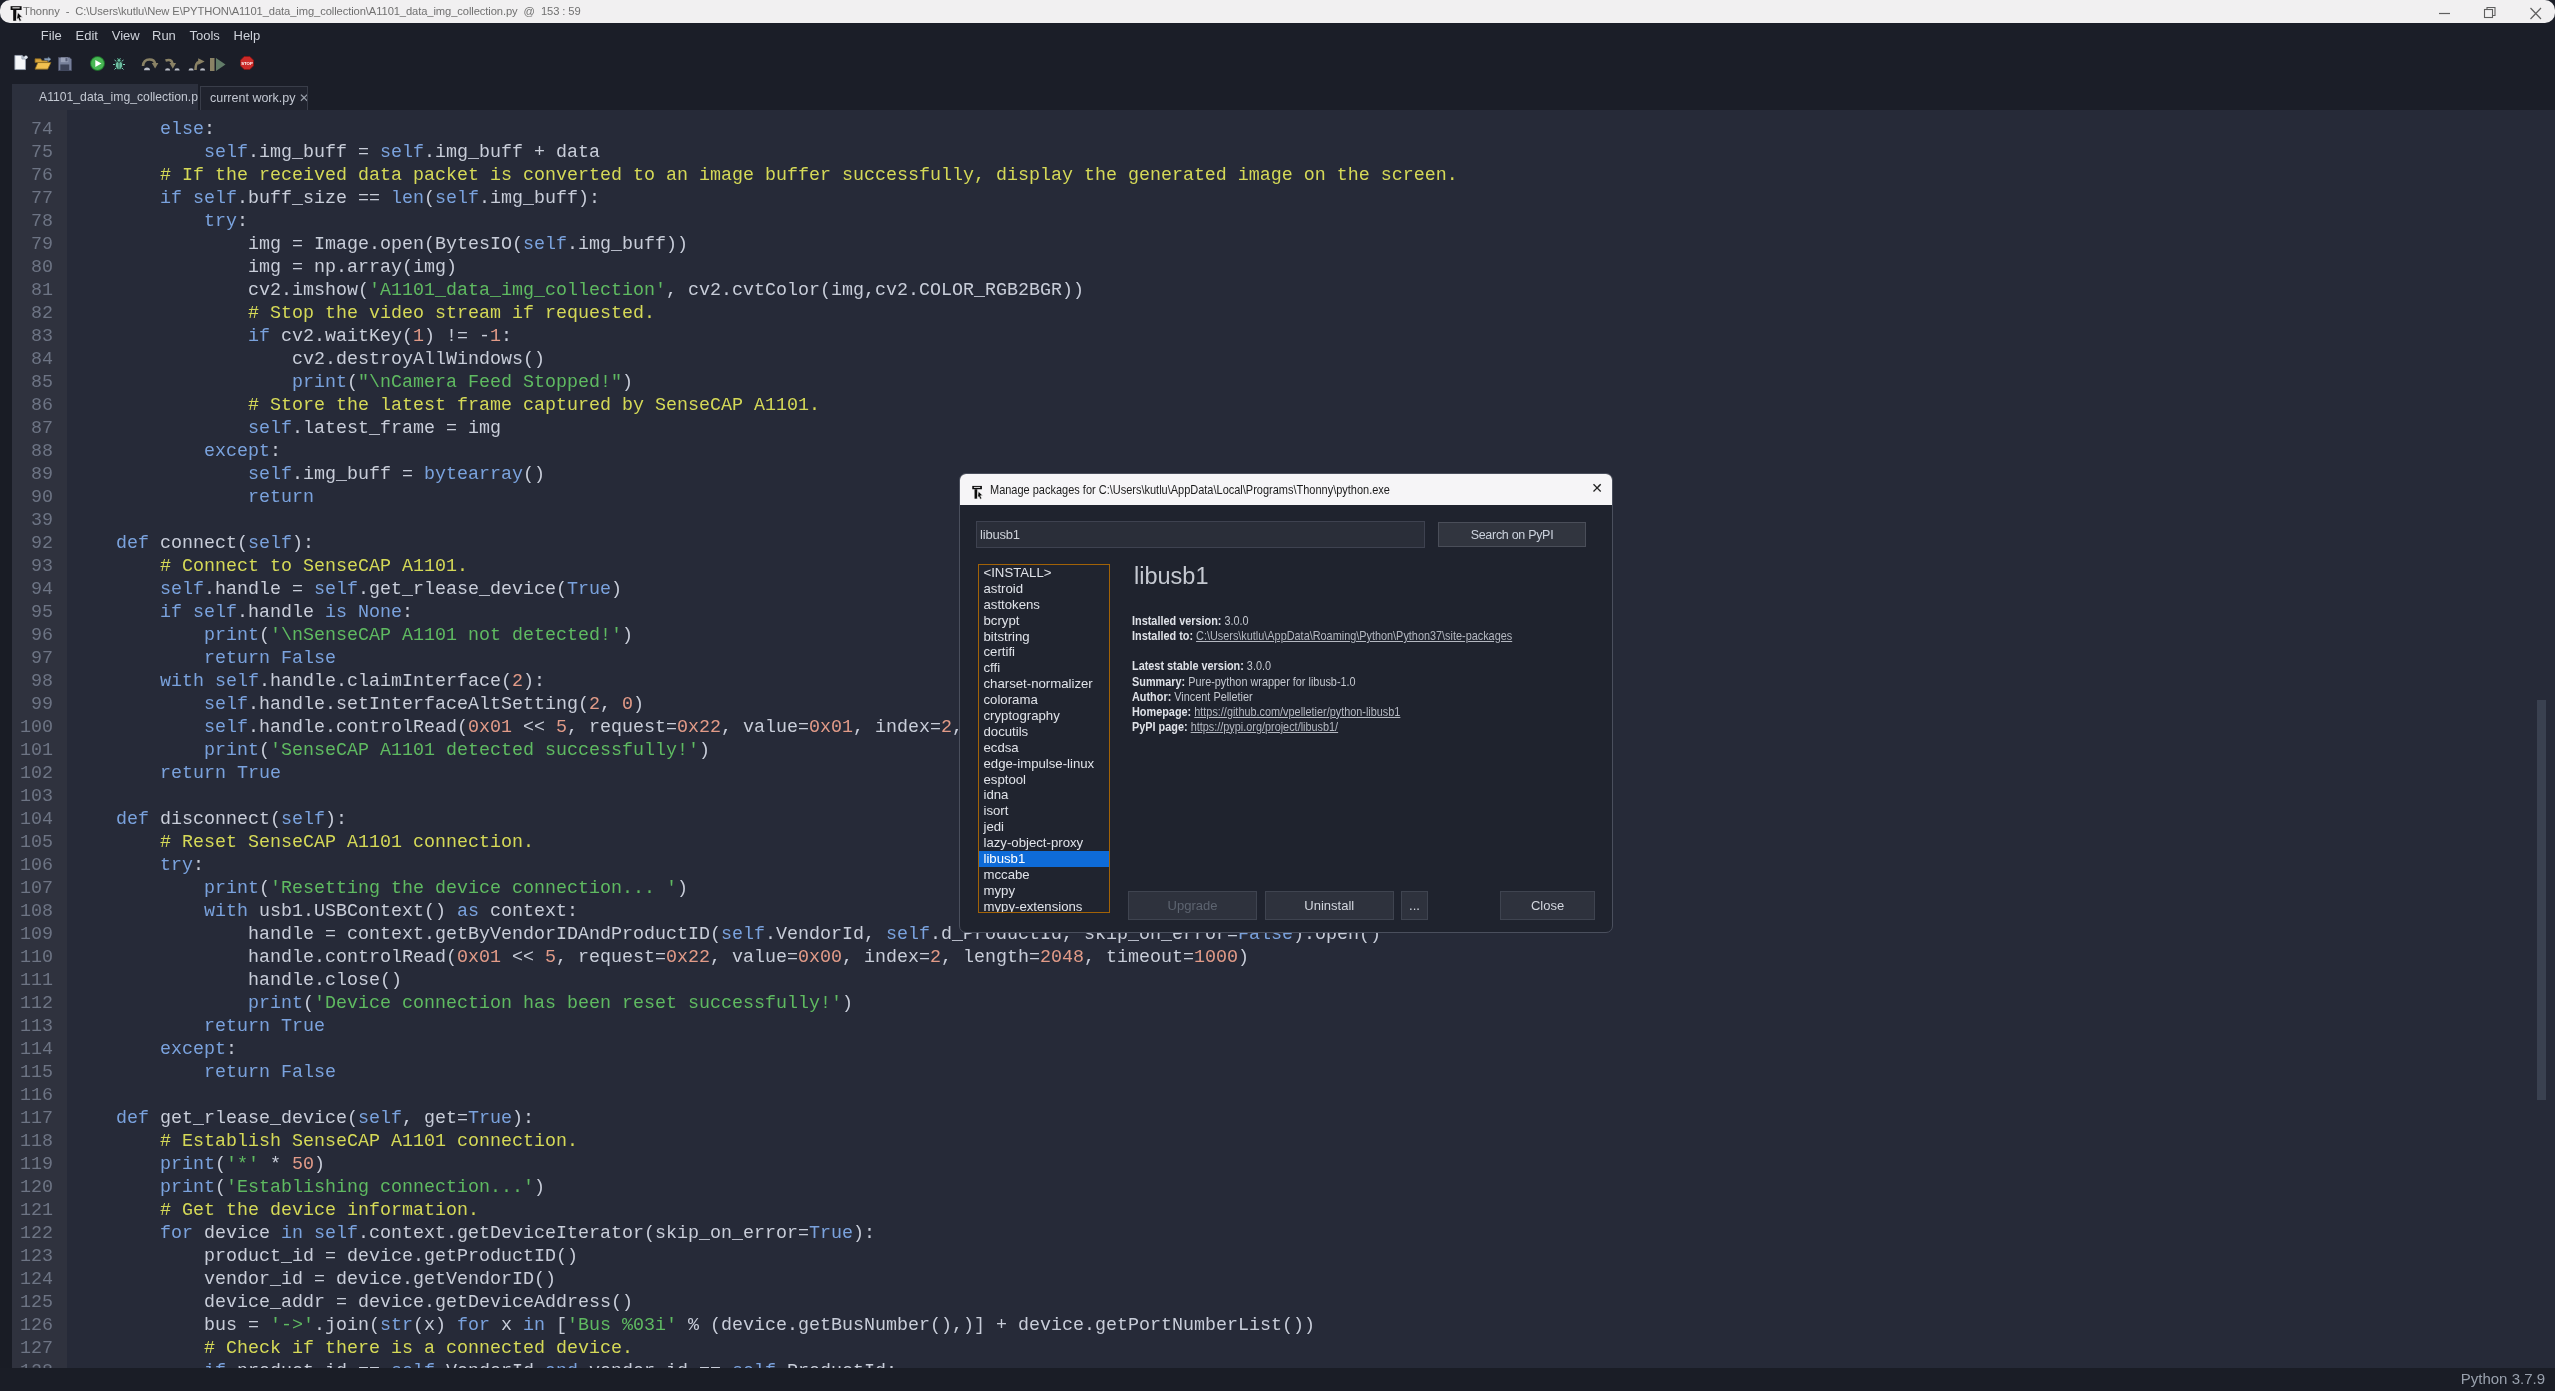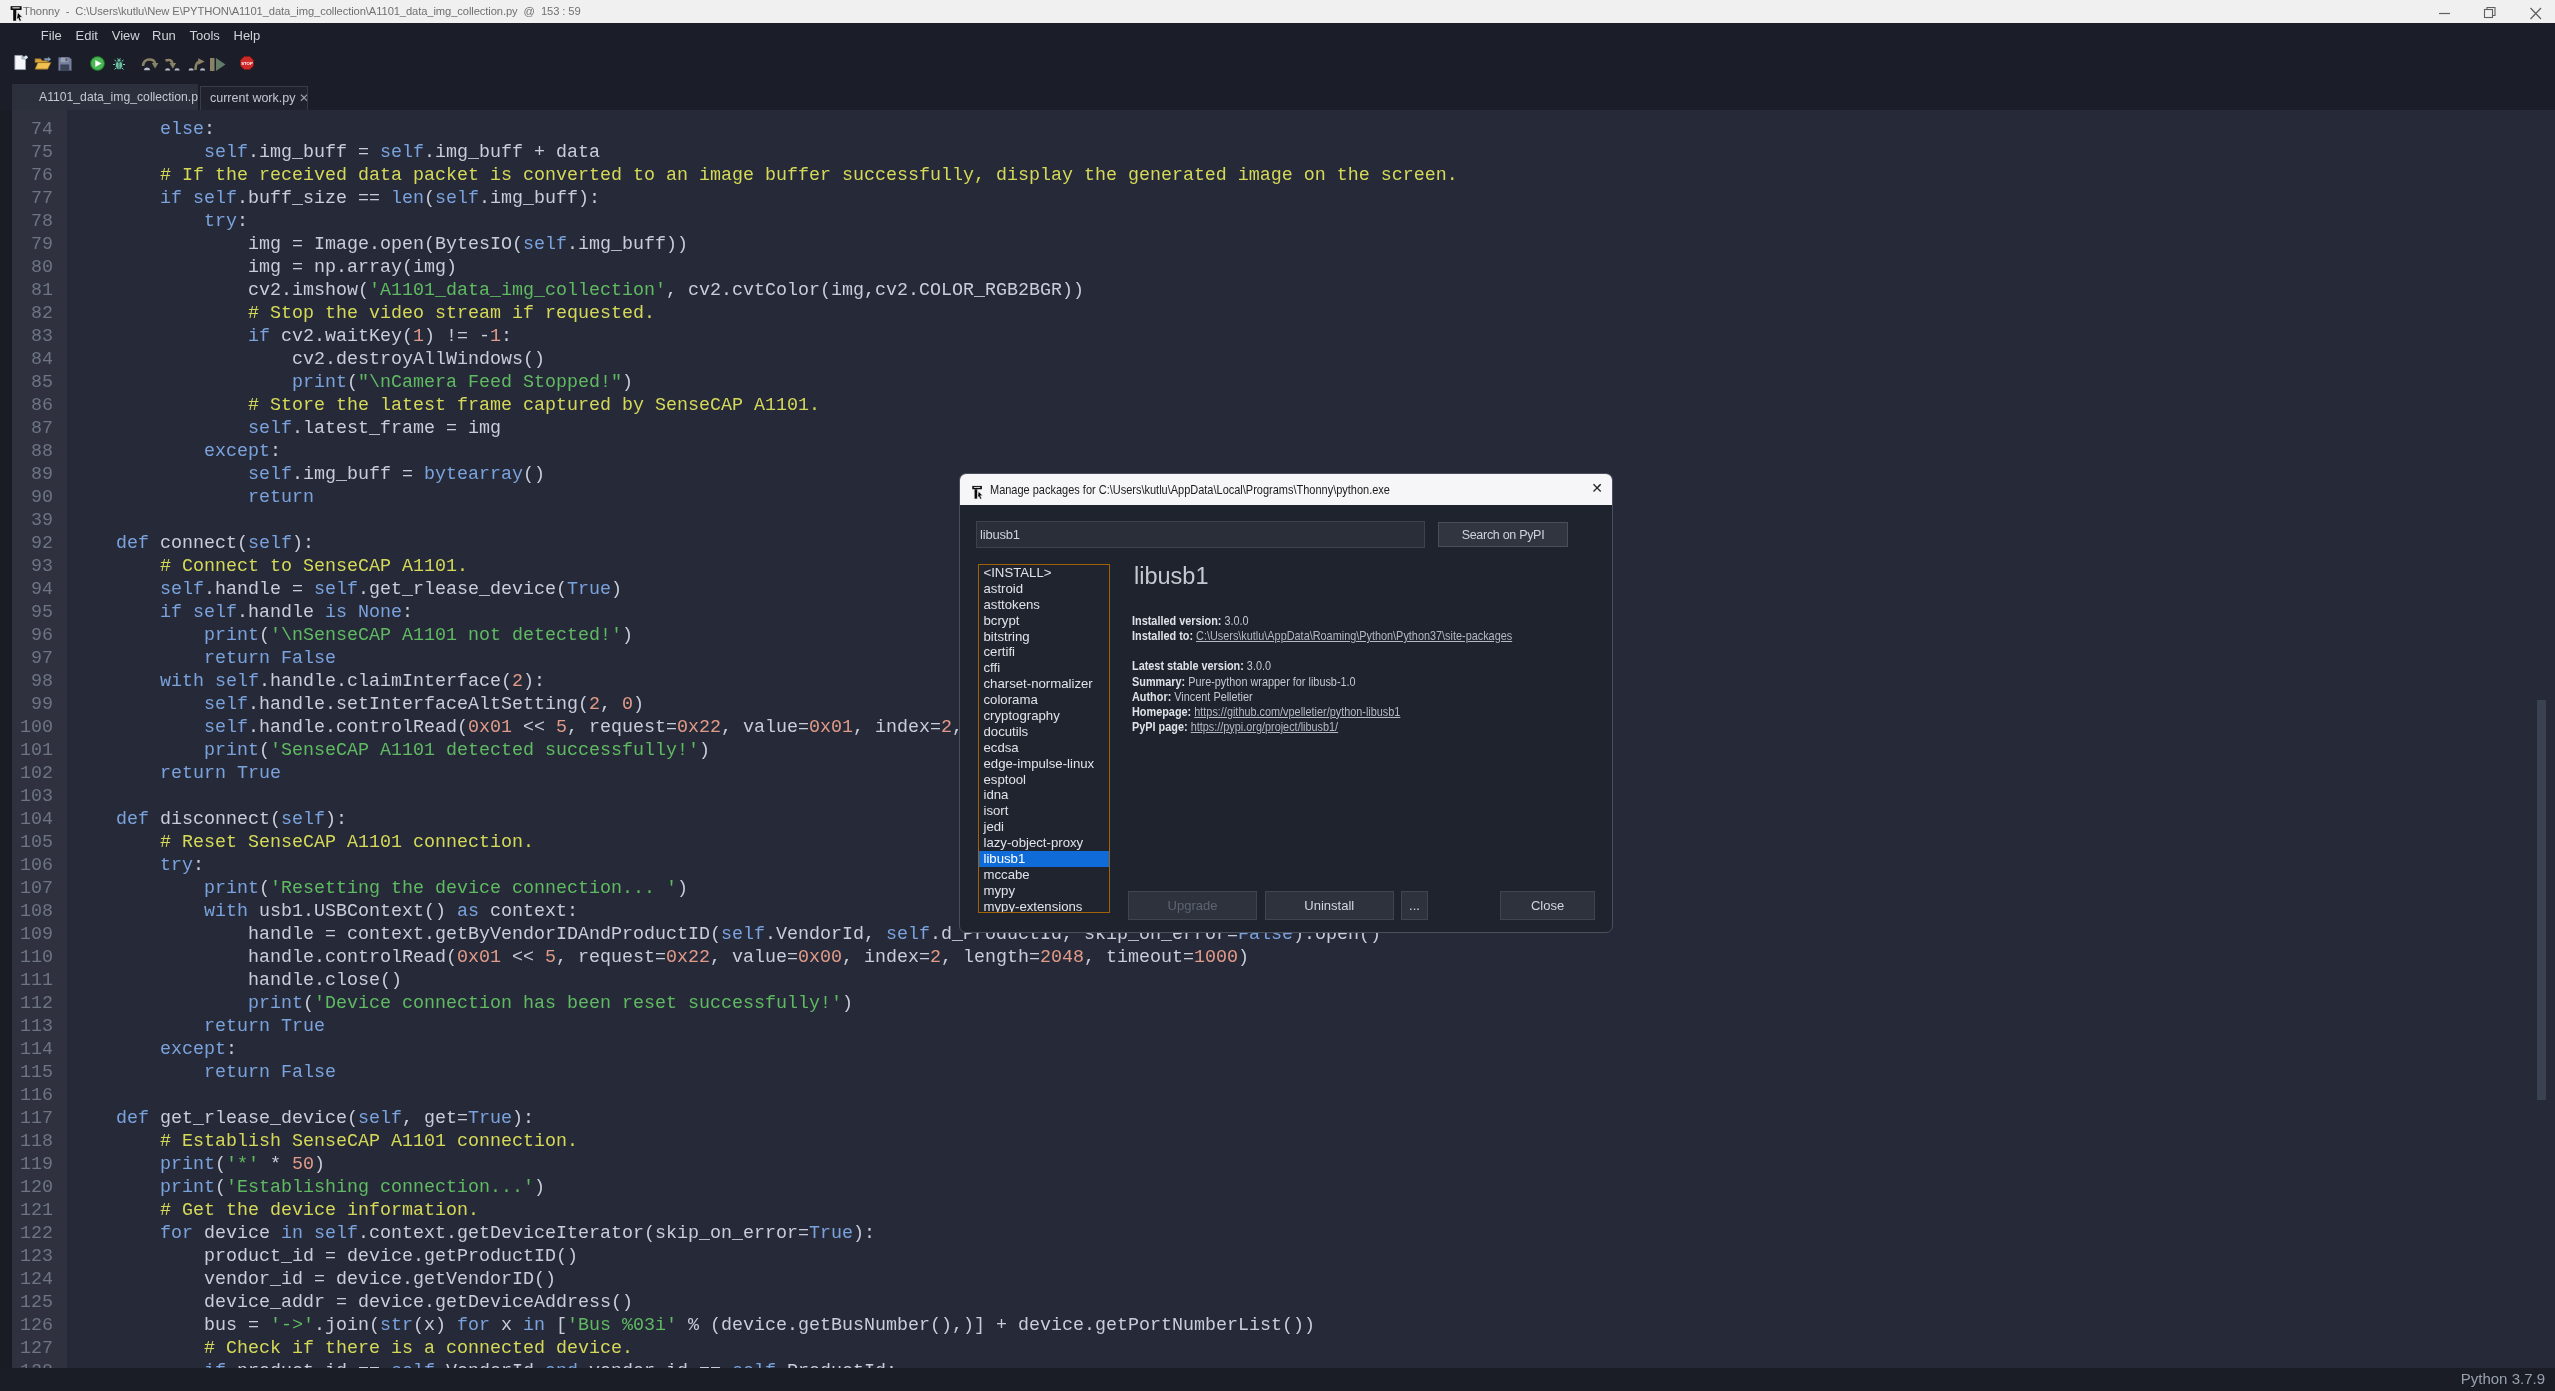--- a/index.html
+++ b/index.html
@@ -1,16 +1,16 @@
 <!DOCTYPE html>
 <html><head><meta charset="utf-8"><style>
 * { margin:0; padding:0; box-sizing:border-box; }
 html,body { width:2555px; height:1391px; overflow:hidden; background:#1b1e28;
   font-family:"Liberation Sans", sans-serif; }
-#titlebar { position:absolute; left:0; top:0; width:2555px; height:23px; background:#f1f0f1; }
+#titlebar { position:absolute; left:0; top:0; width:2555px; height:23px; background:#f1f0f1;border-radius:10px; }
 #titlebar .t { position:absolute; left:23px; top:4.5px; font-size:11.2px; letter-spacing:-0.1px; color:#707070; white-space:pre; }
 #titlebar svg { position:absolute; left:8px; top:2px; }
 .winbtn { position:absolute; top:0; height:23px; color:#5f5f5f; }
 #chrome { position:absolute; left:0; top:23px; width:2555px; height:87px; background:#1b1e28; }
 .menu { position:absolute; top:5px; font-size:13px; color:#ced2da;padding-left:29px; }
 #tabbar { position:absolute; left:0; top:84px; width:2555px; height:26px; }
 #tab1 { position:absolute; left:12px; top:0; width:186px; height:26px; background:#2c303d; color:#c3c8d2; font-size:12.2px; white-space:nowrap; overflow:hidden; }
 #tab1 span.lbl { position:absolute; left:6px; top:6px;margin-left:21px; }
 #tab2 { position:absolute; left:200px; top:2px; width:108px; height:24px; background:#20232e;
   border:1px solid #393d49; border-bottom:none; color:#c3c8d2; font-size:12.5px; white-space:nowrap; overflow:hidden; }
@@ -36,21 +36,21 @@
 
 #dlg { position:absolute; left:959px; top:473px; width:654px; height:460px;
   background:#1f232e; border:1px solid #4a4f5d; border-radius:7px; overflow:hidden; }
 #dlgtitle { position:absolute; left:0; top:0; width:100%; height:31px; background:#f6f5f7; }
 #dlgtitle svg { position:absolute; left:10px; top:8px; }
 #dlgtitle .t { position:absolute; left:30px; top:8px; font-size:13px; color:#1b1b1b; white-space:pre; transform:scaleX(0.845); transform-origin:0 0; }
 #dlgtitle .x { position:absolute; right:9px; top:6px; font-size:14px; color:#222; }
 #dsearch { position:absolute; left:16px; top:47px; width:449px; height:26.5px;
   background:#2a2e39; border:1px solid #3e4250; color:#ced2d9; font-size:13px; letter-spacing:-0.2px;
   line-height:25px; padding-left:3px; }
-#dbtn { position:absolute; left:478px; top:47.5px; width:130px; height:25.5px;
+#dbtn { position:absolute; left:478px; top:47.5px; width:148px; height:25.5px;
   background:#31353f; border:1px solid #4a4e59; color:#ccd3de; font-size:12.5px; letter-spacing:-0.3px;
   line-height:24px; text-align:center; }
 #dlist { position:absolute; left:17.5px; top:90px; width:132px; height:348.5px;
   border:1px solid #a16207; background:#20242f; overflow:hidden;
   font-size:13.2px; color:#e0e3e9; }
 #dlist div { height:15.9px; line-height:15.9px; padding-left:5px; white-space:nowrap; }
 #dlist div.sel { background:#0e6bd8; color:#fff; }
 #dhead { position:absolute; left:174px; top:89px; font-size:23.5px; color:#c5c9d1; }
 #ddet { position:absolute; left:172px; top:139.2px; font-size:13.6px; line-height:15.1px;
   color:#c3c7cf; white-space:pre; transform:scaleX(0.8); transform-origin:0 0; }

